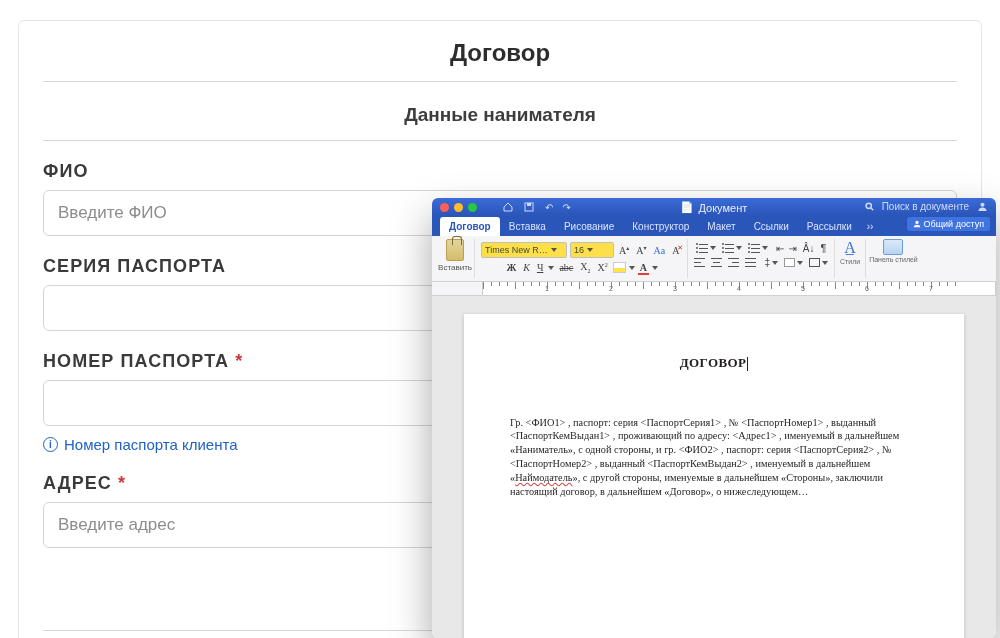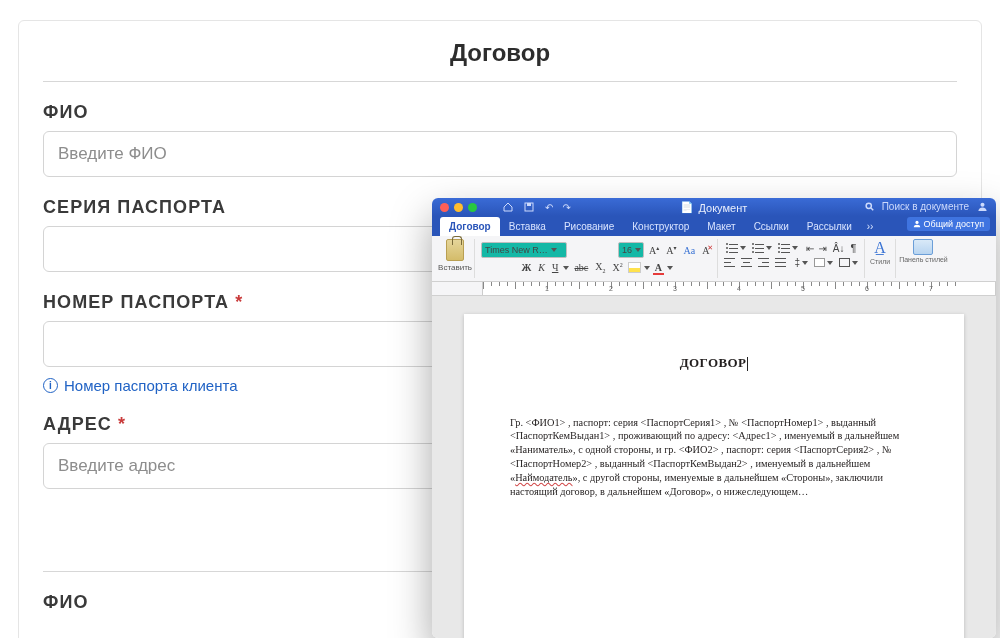--- a/index.html
+++ b/index.html
@@ -154,21 +154,21 @@
     color: #444;
   }
   .rgrp { display:flex; flex-direction:column; align-items:center; padding:0 4px; border-right:1px solid #ddd; }
   .rgrp:last-child{border-right:none;}
   .clip-area { width:30px; display:flex;flex-direction:column;align-items:center;justify-content:center;gap:2px;}
   .clip-icon { width:18px;height:22px;background:linear-gradient(#e5d59a,#d4bc6a);border:1px solid #b99f52;border-radius:2px;position:relative;}
   .clip-icon::before{content:"";position:absolute;top:-4px;left:5px;width:8px;height:8px;border:1.5px solid #7a6b3a;border-radius:3px 3px 0 0;border-bottom:none;}
   .paste-label{font-size:8px;color:#555;}
 
   .font-row{display:flex;gap:3px;align-items:center;}
-  .font-sel{border:1px solid #bfbfbf;border-radius:2px;font-size:9px;padding:1px 3px;background:#14b8a6;display:flex;align-items:center;gap:3px;height:16px;}
+  .font-sel{border:1px solid #bfbfbf;border-radius:2px;font-size:9px;padding:1px 3px;background:#fde047;display:flex;align-items:center;gap:3px;height:16px;}
   .caret{width:0;height:0;border-left:3px solid transparent;border-right:3px solid transparent;border-top:4px solid #555;}
   .format-row{display:flex;gap:3px;align-items:center;margin-top:3px;}
   .fmt-btn{font-size:10px;font-family:"Times New Roman",serif;padding:0 2px;color:#444;cursor:pointer;}
   .bold{font-weight:700;} .ital{font-style:italic;} .und{text-decoration:underline;}
   .strike{text-decoration:line-through;}
   .hl{width:13px;height:11px;background:linear-gradient(#fff 60%,#ffe24d 60%);border:1px solid #ccc;}
   .fc{font-size:10px;font-weight:700;position:relative;}
   .fc::after{content:"";position:absolute;left:0;right:0;bottom:-2px;height:2px;background:#e63b3b;}
 
   .para-row{display:flex;gap:2px;align-items:center;}
@@ -228,20 +228,21 @@
   .cursor-line{display:inline-block;width:1px;height:14px;background:#222;vertical-align:middle;margin-left:1px;}
   .doc-para { text-align: left; }
   .doc-para b { font-weight:400; }
   .underline-red{ text-decoration: underline wavy #d04545; text-decoration-skip-ink: none;}
 </style>
 </head>
 <body>
 
 <div class="form-panel">
   <div class="panel-title">Договор</div>
+  <div class="sub-title">Данные нанимателя</div>
 
   <div class="field-label">ФИО</div>
   <input class="text-input" placeholder="Введите ФИО" style="">
 
   <div class="field-label">СЕРИЯ ПАСПОРТА</div>
   <input class="text-input" style="">
 
   <div class="field-label">
     <span>НОМЕР ПАСПОРТА</span>
     <span class="req">*</span>
@@ -323,21 +324,21 @@
         <div class="clip-icon"></div>
         <div class="paste-label">Вставить</div>
       </div>
     </div>
     <div class="rgrp" style="padding:3px 6px;">
       <div class="font-row">
         <div class="font-sel" style="width:86px;">
             <span>Times New R…</span>
             <span class="caret"></span>
           </div>
-        <div class="font-sel" style="width:26px;margin-left:48px;">
+        <div class="font-sel" style="width:44px;">
             <span>16</span>
             <span class="caret"></span>
           </div>
         <span class="fmt-btn">A<span style="font-size:6px;vertical-align:super;">▴</span></span>
         <span class="fmt-btn">A<span style="font-size:6px;vertical-align:super;">▾</span></span>
         <span class="fmt-btn" style="color:#3b74d4">Aa</span>
         <span class="fmt-btn" style="position:relative;">A<span style="position:absolute;font-size:7px;color:#c33;left:7px;top:-1px;">✕</span></span>
       </div>
       <div class="format-row">
         <span class="fmt-btn bold">Ж</span>

